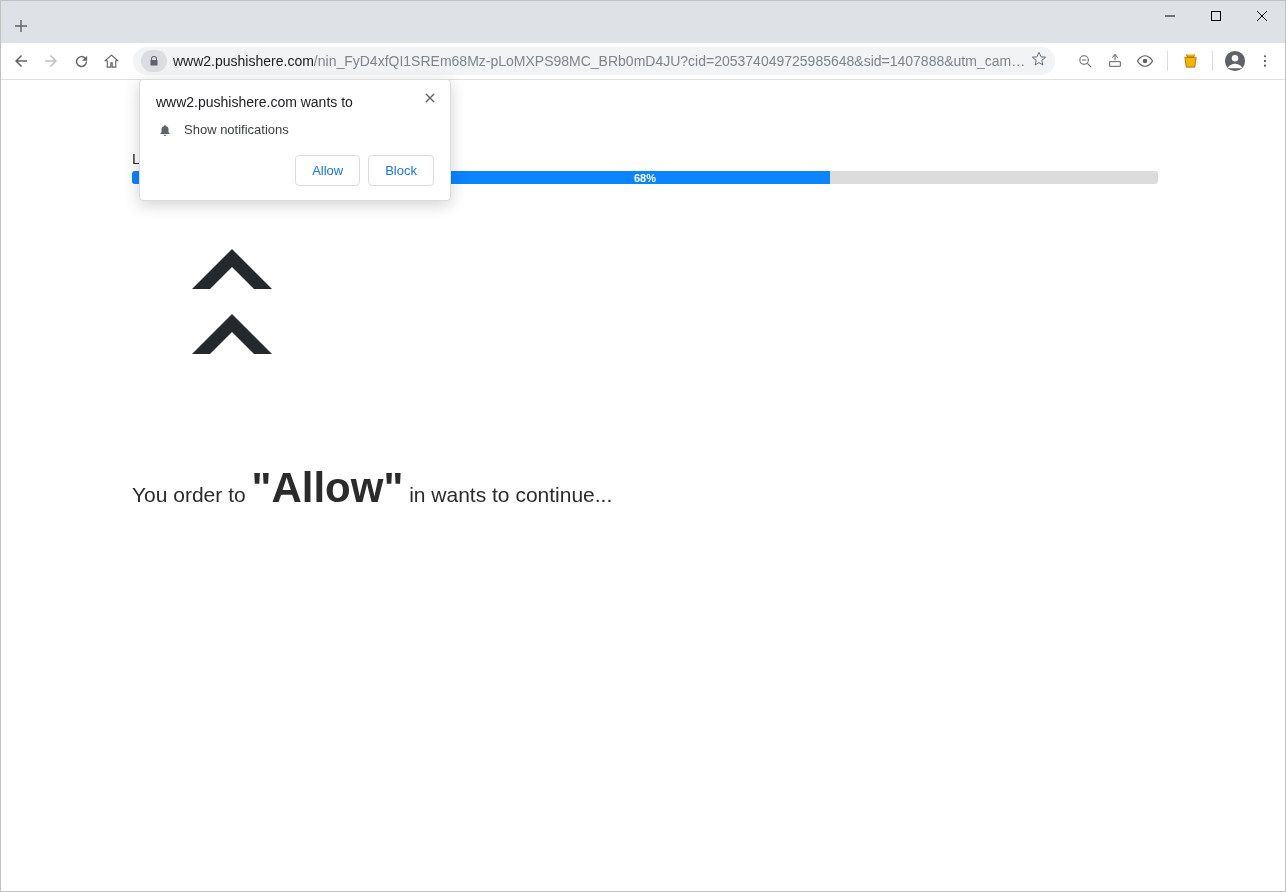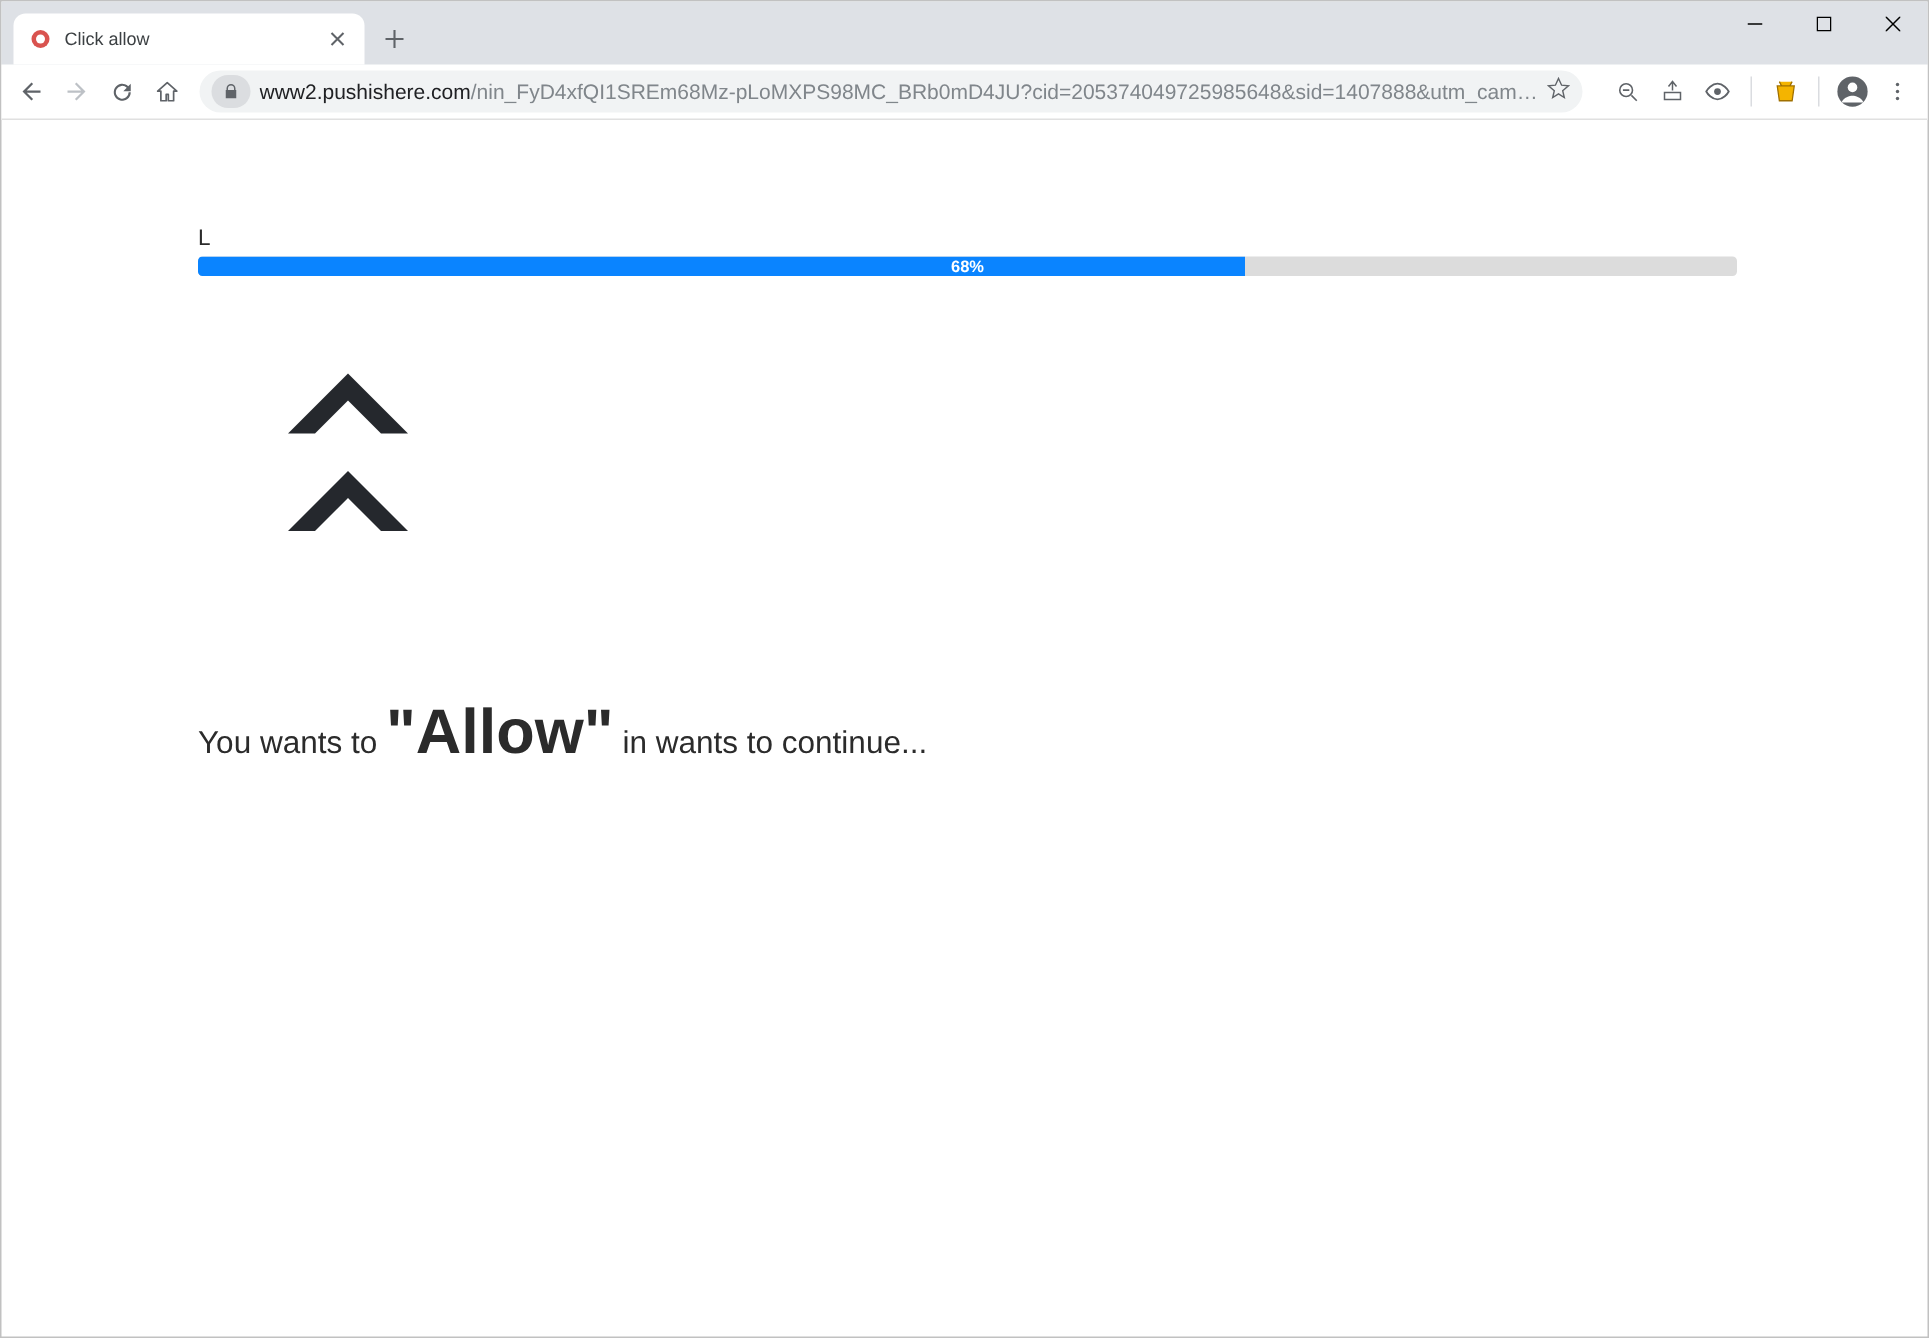--- a/index.html
+++ b/index.html
@@ -51,34 +51,20 @@
 .perm-row-text { font-size: 13px; color: #3c4043; }
 .perm-actions { display: flex; justify-content: flex-end; gap: 8px; }
 .perm-btn { border: 1px solid #dadce0; background: #fff; color: #1a73e8; font-size: 13px; padding: 7px 16px; border-radius: 4px; cursor: pointer; }
 </style>
 </head>
 <body>
 
 <div class="window">
 
   <div class="titlebar">
-    <div class="tab">
-      <span class="tab-favicon">
-        <svg viewBox="0 0 16 16" width="16" height="16">
-            <circle cx="8" cy="8" r="6" fill="#d9534f"></circle>
-            <circle cx="8" cy="8" r="3" fill="#fff"></circle>
-          </svg>
-      </span>
-      <span class="tab-title">Click allow</span>
-      <span class="tab-close">
-        <svg viewBox="0 0 10 10" width="10" height="10">
-            <path d="M1 1 L9 9 M9 1 L1 9" stroke="currentColor" stroke-width="1.4" fill="none"></path>
-          </svg>
-      </span>
-    </div>
     <div class="newtab">
       <svg viewBox="0 0 14 14" width="14" height="14">
           <path d="M7 1v12M1 7h12" stroke="currentColor" stroke-width="1.4" fill="none"></path>
         </svg>
     </div>
     <div class="win-controls">
       <div class="win-btn">
           <svg viewBox="0 0 10 10">
             <path d="M0 5h10" stroke="currentColor" stroke-width="1"></path>
           </svg>
@@ -181,21 +167,39 @@
         <div class="progress-bar"></div>
         <div class="progress-text">68%</div>
       </div>
       <div class="arrows">
         <svg width="100" height="130" viewBox="0 0 100 130">
           <path d="M10 55 L50 15 L90 55 L72 55 L50 33 L28 55 Z" fill="#25282d"></path>
           <path d="M10 120 L50 80 L90 120 L72 120 L50 98 L28 120 Z" fill="#25282d"></path>
         </svg>
       </div>
       <div class="msg">
-        <span>You wants to </span>
+        <span>You order to </span>
         <span class="big">"Allow"</span>
         <span> in wants to continue...</span>
       </div>
     </div>
   </div>
 
+  <div class="perm-popup">
+    <div class="perm-close">
+      <svg viewBox="0 0 10 10" width="10" height="10">
+          <path d="M1 1 L9 9 M9 1 L1 9" stroke="currentColor" stroke-width="1.4" fill="none"></path>
+        </svg>
+    </div>
+    <div class="perm-title">www2.pushishere.com wants to</div>
+    <div class="perm-row">
+      <svg width="14" height="14" viewBox="0 0 24 24">
+          <path d="M12 22a2 2 0 0 0 2-2h-4a2 2 0 0 0 2 2zm6-6V11a6 6 0 0 0-5-5.9V4a1 1 0 1 0-2 0v1.1A6 6 0 0 0 6 11v5l-2 2v1h16v-1z" fill="currentColor"></path>
+        </svg>
+      <span class="perm-row-text">Show notifications</span>
+    </div>
+    <div class="perm-actions">
+      <button class="perm-btn">Allow</button>
+      <button class="perm-btn">Block</button>
+    </div>
+  </div>
 
 </div>
 
 </body></html>

